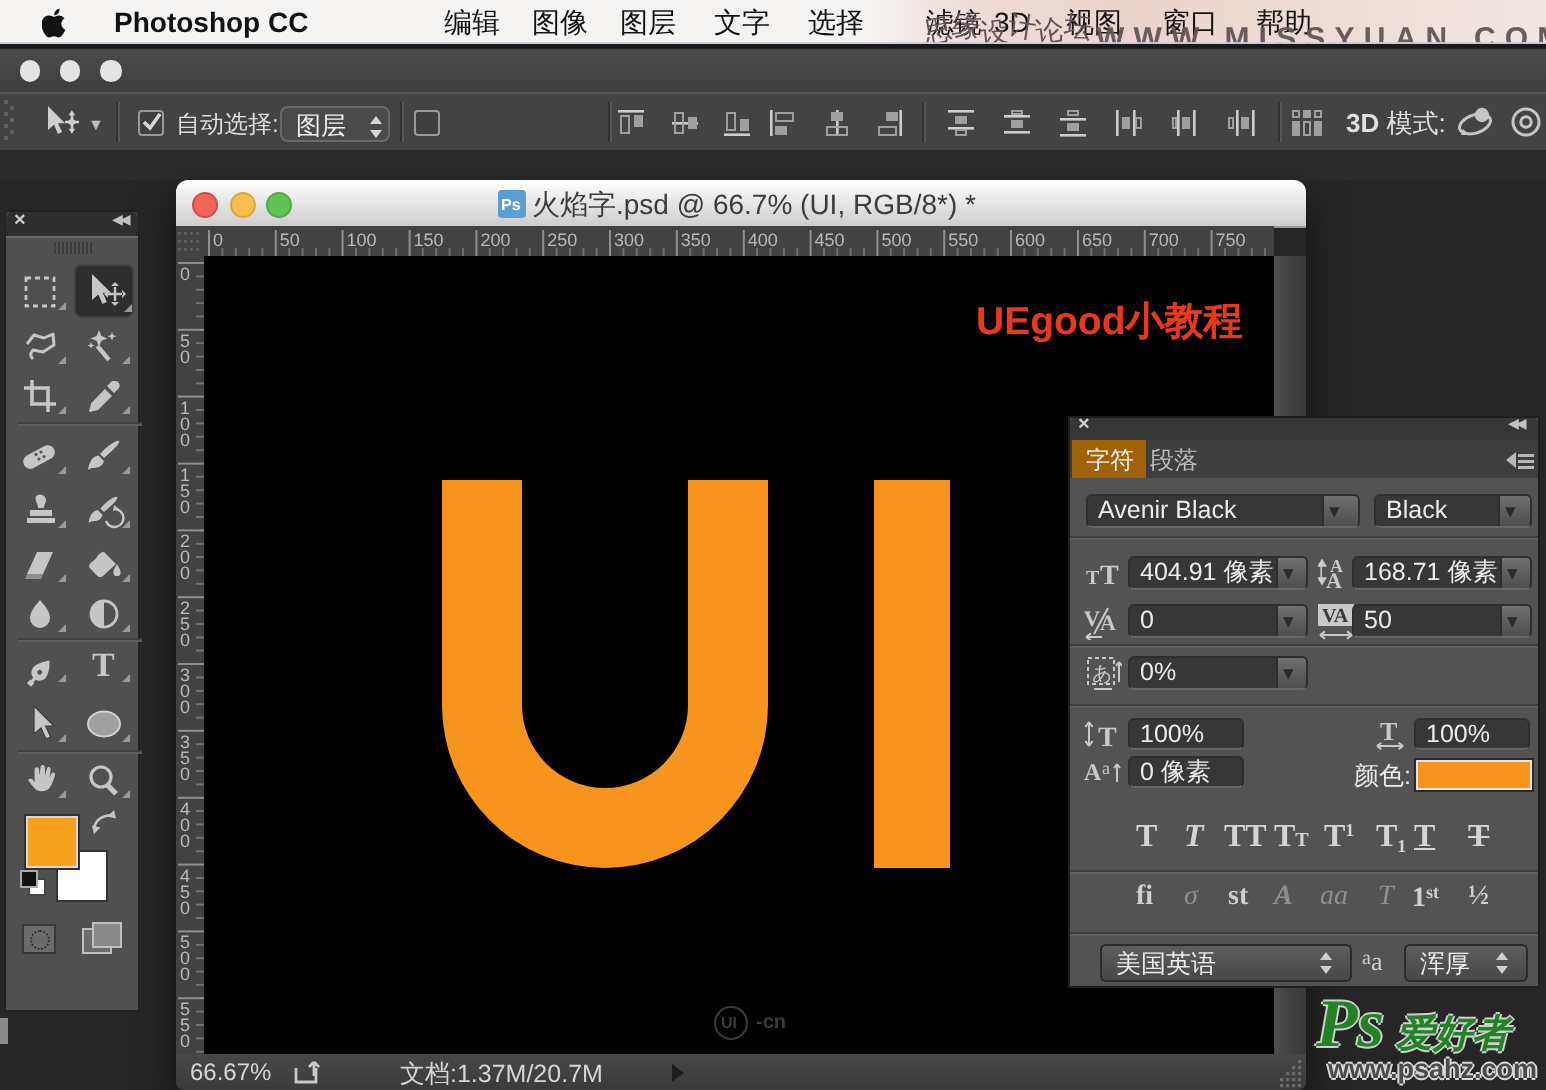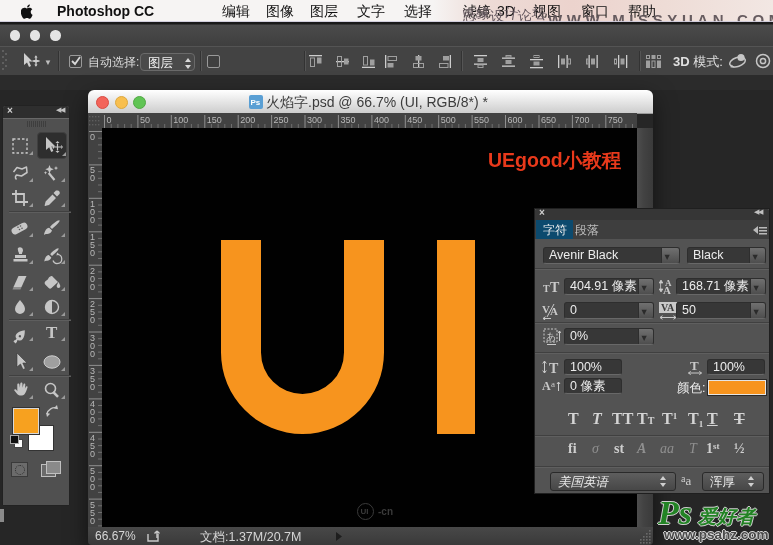--- a/index.html
+++ b/index.html
@@ -577,21 +577,21 @@
   <div class="abs" style="left:38px;top:358px;width:13px;height:11px;border:1px solid #c0c0c0;background:#6b6b6b;"></div>
   <div class="abs" style="left:43px;top:355px;width:13px;height:11px;border:1px solid #c0c0c0;background:#8a8a8a;"></div>
 </div>
 
 <div class="abs" id="charpanel" style="left:534px;top:208px;width:236px;height:286px;background:#535353;border:1px solid #1f1f1f;box-sizing:border-box;">
   <div class="abs" style="left:0;top:0;width:234px;height:11px;background:#363636;border-radius:2px 2px 0 0;">
     <span class="abs" style="left:4px;top:-2px;color:#d0d0d0;font-size:10px;font-weight:bold;">×</span>
     <span class="abs" style="left:219px;top:-1px;color:#c0c0c0;font-size:7px;letter-spacing:-1.5px;">◀◀</span>
   </div>
   <div class="abs" style="left:0;top:11px;width:234px;height:19px;background:#3e3e3e;">
-    <div class="abs" style="left:1px;top:0;width:37px;height:19px;background:#0c4a6e;color:#f0f0f0;font-size:12px;">
+    <div class="abs" style="left:1px;top:0;width:37px;height:19px;background:#a16207;color:#f0f0f0;font-size:12px;">
           <span class="abs" style="left:7px;top:2px;">字符</span>
         </div>
     <span class="abs" style="left:40px;top:2px;color:#bdbdbd;font-size:12px;">段落</span>
     <svg class="abs" style="left:218px;top:6px" width="14" height="9">
           <path d="M0 4 L5 0 L5 8 Z" fill="#b9b9b9" transform="translate(0,0)"></path>
           <g fill="#b9b9b9">
             <rect x="6" y="1" width="8" height="1.5"></rect>
             <rect x="6" y="4" width="8" height="1.5"></rect>
             <rect x="6" y="7" width="8" height="1.5"></rect>
           </g>
@@ -689,21 +689,21 @@
       <span class="abs" style="left:57px;top:0;font-style:italic;color:#8f8f8f;">σ</span>
       <span class="abs" style="left:79px;top:0;font-weight:bold;">st</span>
       <span class="abs" style="left:102px;top:0;font-style:italic;color:#8f8f8f;font-weight:bold;">A</span>
       <span class="abs" style="left:125px;top:0;font-style:italic;color:#8f8f8f;">aa⃗</span>
       <span class="abs" style="left:154px;top:0;font-style:italic;color:#8f8f8f;">T</span>
       <span class="abs" style="left:171px;top:0;font-weight:bold;">1<span style="font-size:9px;vertical-align:4px;">st</span></span>
       <span class="abs" style="left:199px;top:0;font-weight:bold;">½</span>
     </div>
     <div class="sep" style="top:261px;"></div>
 
-    <div class="abs" style="left:15px;top:267px;width:124px;height:17px;border-radius:3px;border:1px solid #2a2a2a;background:linear-gradient(#5e5e5e,#474747);font-style:italic;">
+    <div class="abs" style="left:15px;top:267px;width:124px;height:17px;border-radius:3px;border:1px solid #2a2a2a;background:linear-gradient(#5e5e5e,#474747);">
       <span class="abs" style="left:7px;top:1px;">美国英语</span>
       <svg class="abs" style="left:108px;top:3px" width="8" height="11">
             <path d="M4 0 L7 4 L1 4 Z M4 11 L7 7 L1 7 Z" fill="#cfcfcf"></path>
           </svg>
     </div>
     <span class="abs" style="left:146px;top:268px;font-family:'Liberation Serif',serif;font-size:13px;color:#d0d0d0;"><span style="font-size:10px;vertical-align:3px;">a</span>a</span>
     <div class="abs" style="left:167px;top:267px;width:60px;height:17px;border-radius:3px;border:1px solid #2a2a2a;background:linear-gradient(#5e5e5e,#474747);">
       <span class="abs" style="left:7px;top:1px;">浑厚</span>
       <svg class="abs" style="left:44px;top:3px" width="8" height="11">
             <path d="M4 0 L7 4 L1 4 Z M4 11 L7 7 L1 7 Z" fill="#cfcfcf"></path>

